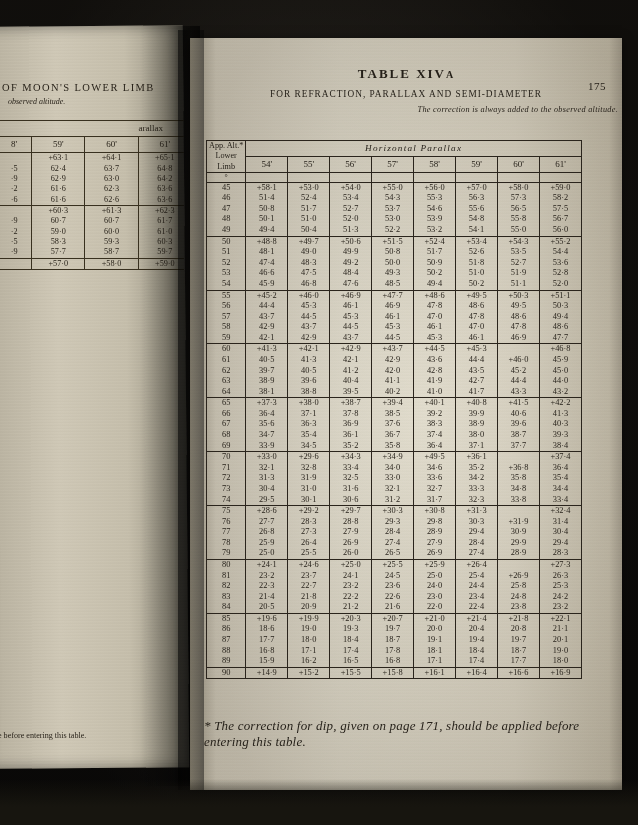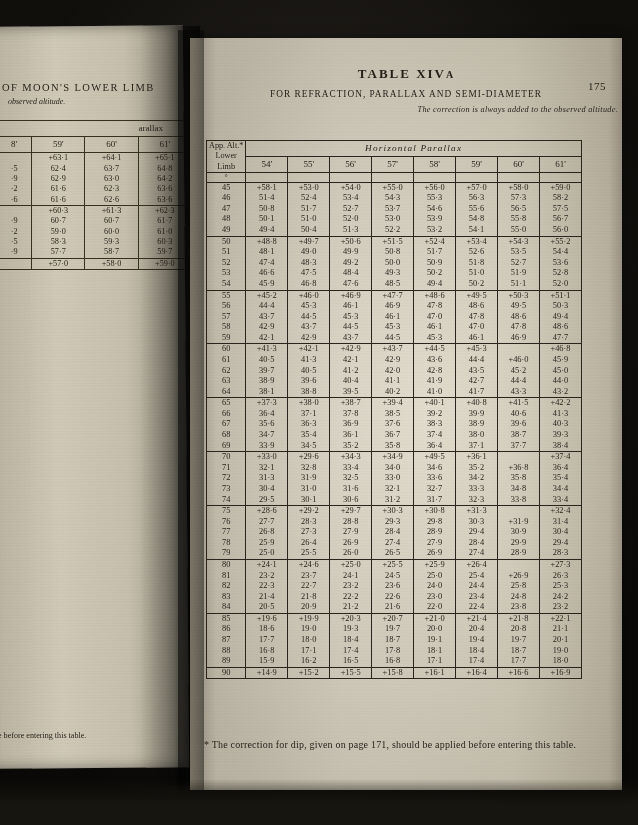--- a/index.html
+++ b/index.html
@@ -47,21 +47,21 @@
   .hdr-hp{font-size:9.2px;text-align:center;letter-spacing:1.2px;padding:3px 0 2px;font-style:italic;}
   .hdr-col{font-size:9px;text-align:center;padding:1px 0 2px;}
   .unit-row td{font-size:8px;text-align:center;padding:0 0 1px;}
   .grp td{font-size:8.4px;text-align:center;line-height:1.26;padding:0;}
   .c-alt{width:44px;font-size:8.6px;text-align:center;}
   .c-val{width:48px;text-align:center;}
   .grp-top td{padding-top:3px;}
   .grp-bot td{padding-bottom:3px;}
   .noline-b{border-bottom:0 !important;}
   .noline-t{border-top:0 !important;}
-  .foot{position:absolute;left:10px;bottom:36px;width:392px;font-size:10px;letter-spacing:.2px;}
+  .foot{position:absolute;left:10px;bottom:36px;width:392px;font-size:13px;letter-spacing:.2px;font-style:italic;}
 
   
   .lp{position:absolute;left:-2px;top:52px;width:186px;height:716px;color:#2a241b;overflow:hidden;}
   .lp .l-ttl{font-size:10.5px;letter-spacing:1.4px;margin-left:4px;margin-top:28px;line-height:1.5;}
   .lp .l-note{font-size:8px;font-style:italic;margin-left:10px;margin-top:1px;}
   table.lt{border-collapse:collapse;margin-top:14px;margin-left:-2px;width:196px;}
   table.lt td{border:0.6px solid #38301f;font-size:8.2px;text-align:center;line-height:1.26;padding:0;}
   .lt .lhdr{font-size:9px;padding:2px 0;}
   .lfoot{position:absolute;left:0px;bottom:28px;font-size:8.1px;}
 

